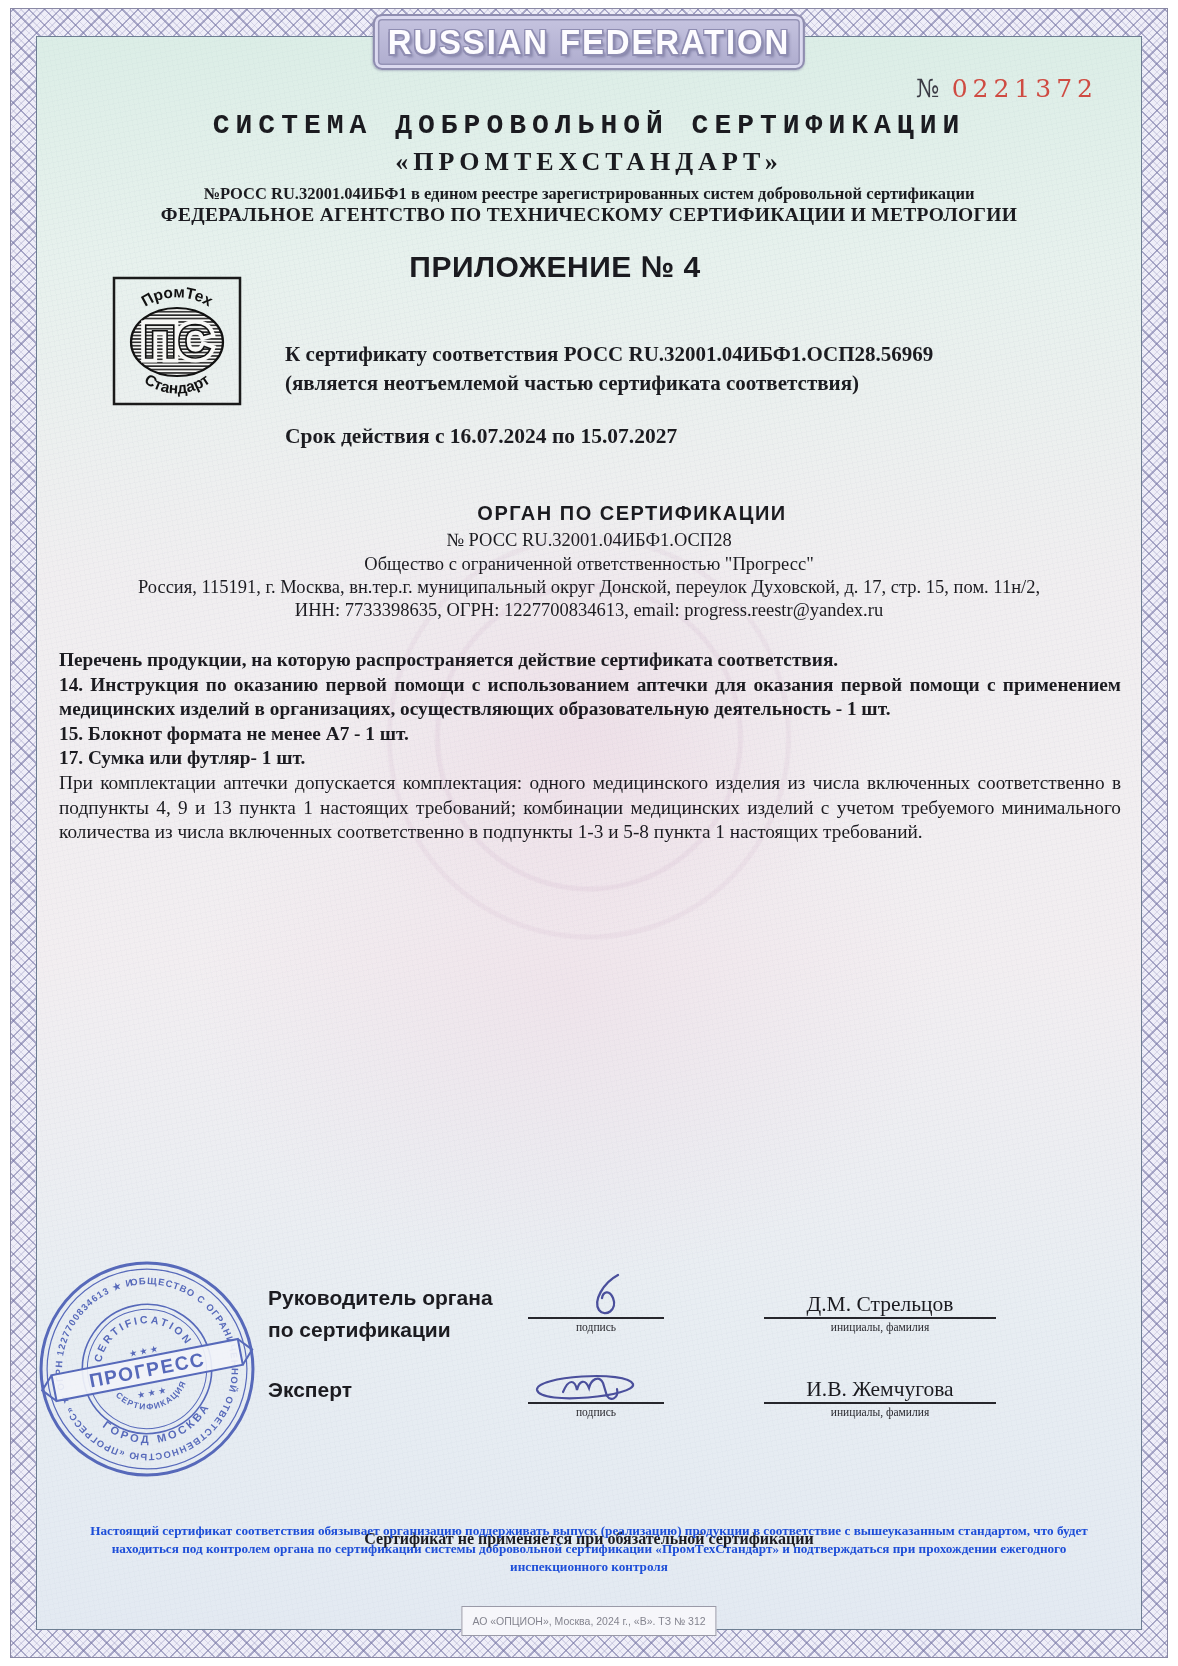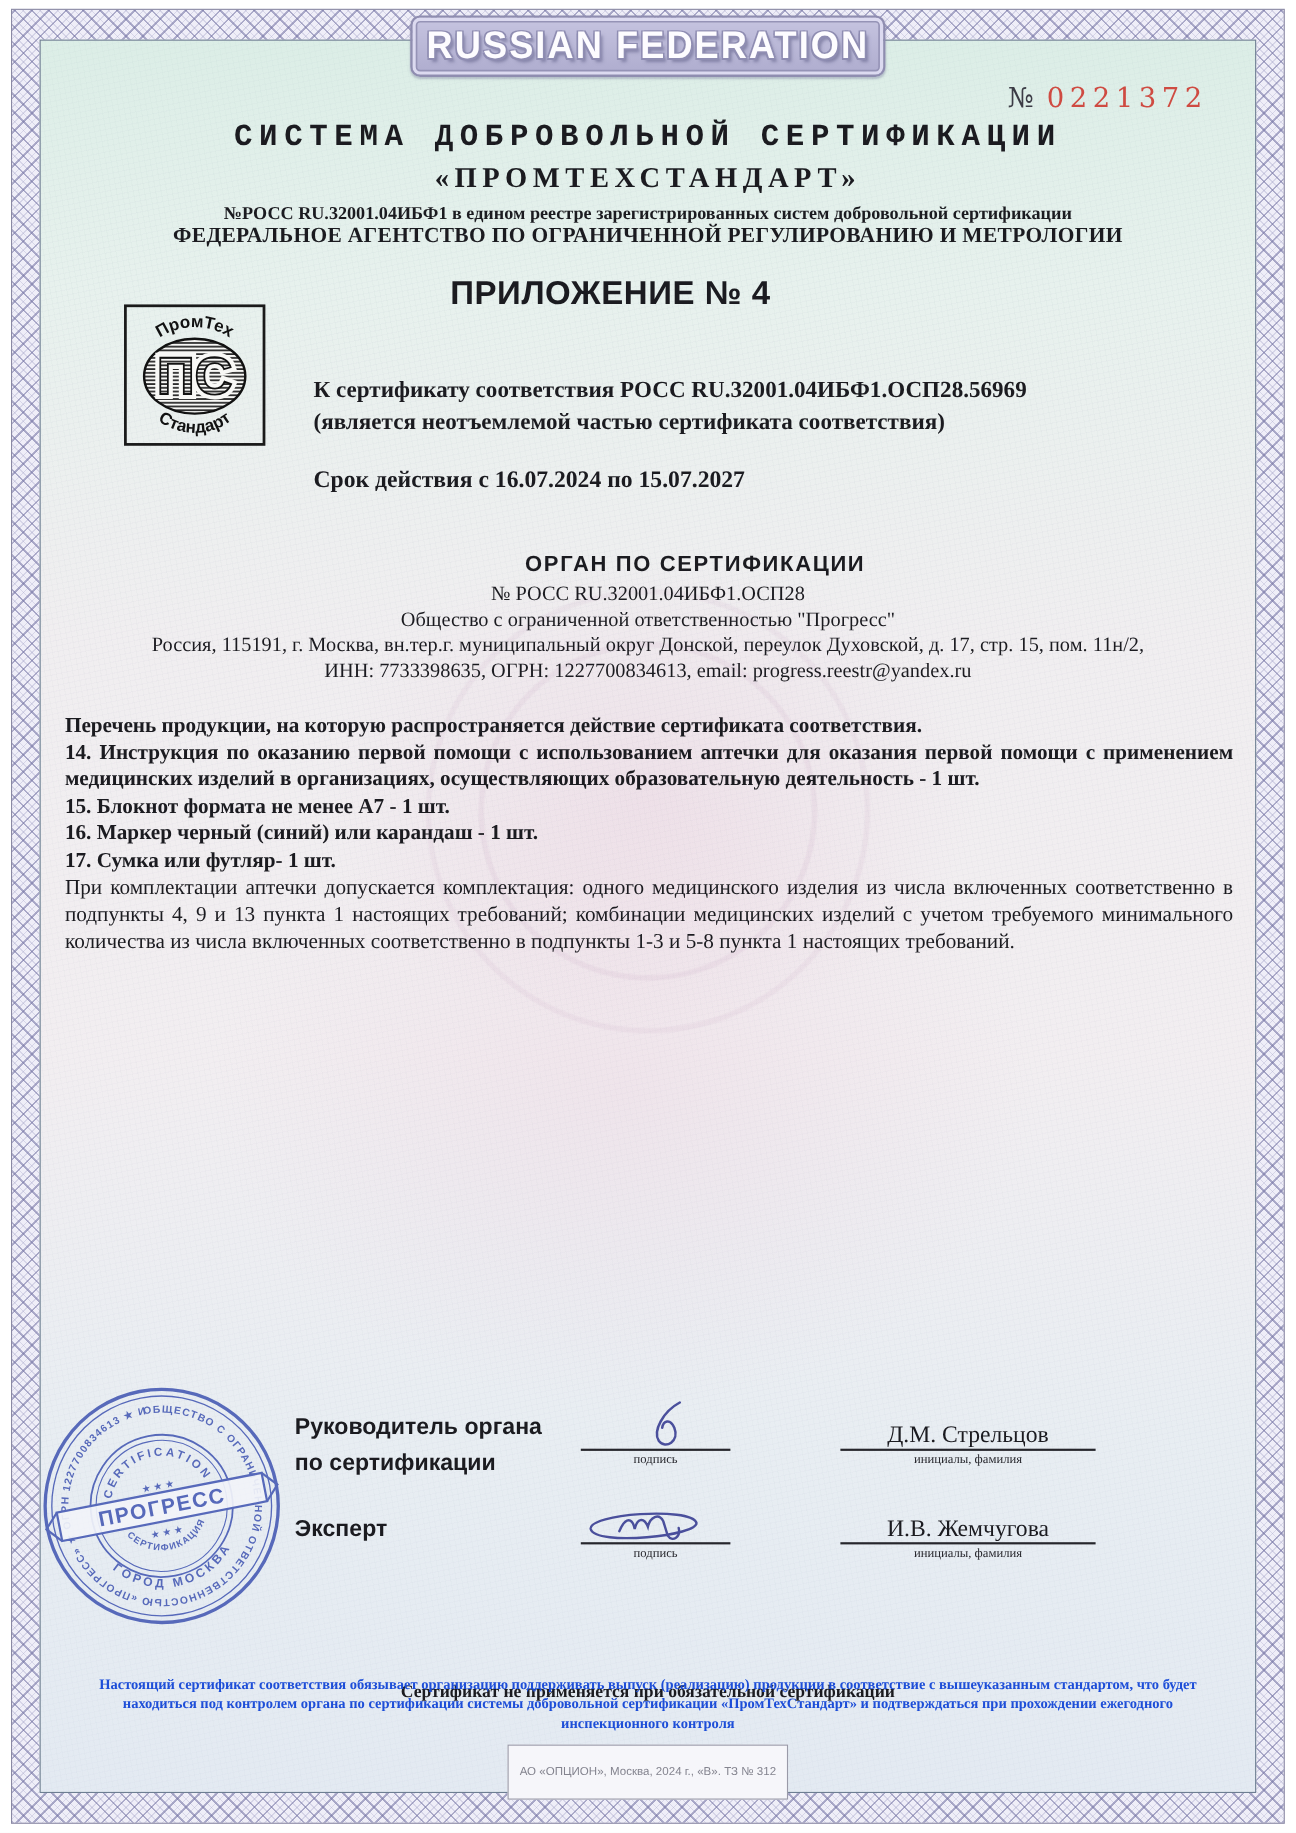--- a/index.html
+++ b/index.html
@@ -51,21 +51,21 @@
   .paras{left:59px;top:648px;width:1062px;font-size:19.3px;line-height:24.6px;text-align:justify;}
   .paras p{margin:0;}
   .stamp-wrap{left:36px;top:1258px;width:222px;height:222px;transform:rotate(-11deg);opacity:.84;z-index:2;}
   .rolelbl{left:268px;width:250px;font-size:21px;line-height:32px;}
   .sigline{border-top:2px solid #26262c;text-align:center;font-size:11.5px;color:#2a2a30;padding-top:2px;
      font-family:"Liberation Serif",serif;}
   .namebig{font-size:21.5px;text-align:center;}
   .restrict{left:0;width:100%;top:1530px;font-size:16px;font-weight:700;}
   .fineprint{left:69px;top:1522px;width:1040px;font-size:13.2px;font-weight:700;line-height:18px;text-align:center;color:#1d4ed8;}
   .printinfo{left:50%;bottom:30px;transform:translateX(-50%);z-index:6;background:#f6f6fa;
-     border:1px solid #9a9aa8;color:#84848f;font-size:10.5px;padding:18px 10px;white-space:nowrap;
+     border:1px solid #9a9aa8;color:#84848f;font-size:10.5px;padding:8px 10px;white-space:nowrap;
      font-family:"Liberation Sans",sans-serif;}
   svg text{font-family:"Liberation Sans",sans-serif;}
 </style>
 </head>
 <body>
 
 <div class="page">
   <div class="frame"></div>
   <div class="inner"></div>
 
@@ -74,21 +74,21 @@
   </div>
 
   <div class="abs serial">
     <span class="mark">№</span>
     <span class="num">0221372</span>
   </div>
 
   <div class="abs ctr t1">СИСТЕМА ДОБРОВОЛЬНОЙ СЕРТИФИКАЦИИ</div>
   <div class="abs ctr t2">«ПРОМТЕХСТАНДАРТ»</div>
   <div class="abs ctr t3">№РОСС RU.32001.04ИБФ1 в едином реестре зарегистрированных систем добровольной сертификации</div>
-  <div class="abs ctr t4">ФЕДЕРАЛЬНОЕ АГЕНТСТВО ПО ОГРАНИЧЕННОЙ РЕГУЛИРОВАНИЮ И МЕТРОЛОГИИ</div>
+  <div class="abs ctr t4">ФЕДЕРАЛЬНОЕ АГЕНТСТВО ПО ТЕХНИЧЕСКОМУ СЕРТИФИКАЦИИ И МЕТРОЛОГИИ</div>
   <div class="abs ctr sans b apx">ПРИЛОЖЕНИЕ № 4</div>
 
   <div class="abs" style="left:112px;top:276px;">
     <svg width="130" height="130" viewBox="0 0 130 130">
       <defs>
         <pattern id="lg-hatch" width="6" height="3.4" patternUnits="userSpaceOnUse">
           <rect width="6" height="3.4" fill="#f8f8f6"></rect>
           <rect y="1" width="6" height="1.5" fill="#1c1c1c"></rect>
         </pattern>
         <path id="lg-top" d="M 22,42 A 50,42 0 0 1 108,42"></path>
@@ -114,21 +114,20 @@
   <div class="abs ctr sans b orghead">ОРГАН ПО СЕРТИФИКАЦИИ</div>
   <div class="abs ctr orgline" style="top:530px;">№ РОСС RU.32001.04ИБФ1.ОСП28</div>
   <div class="abs ctr orgline" style="top:554px;">Общество с ограниченной ответственностью "Прогресс"</div>
   <div class="abs ctr orgline" style="top:577px;">Россия, 115191, г. Москва, вн.тер.г. муниципальный округ Донской, переулок Духовской, д. 17, стр. 15, пом. 11н/2,</div>
   <div class="abs ctr orgline" style="top:600px;">ИНН: 7733398635, ОГРН: 1227700834613, email: progress.reestr@yandex.ru</div>
 
   <div class="abs paras">
     <p class="b">Перечень продукции, на которую распространяется действие сертификата соответствия.</p>
     <p class="b">14. Инструкция по оказанию первой помощи с использованием аптечки для оказания первой помощи с применением медицинских изделий в организациях, осуществляющих образовательную деятельность - 1 шт.</p>
     <p class="b">15. Блокнот формата не менее А7 - 1 шт.</p>
-    <p class="b">16. Маркер черный (синий) или карандаш - 1 шт.</p>
     <p class="b">17. Сумка или футляр- 1 шт.</p>
     <p>При комплектации аптечки допускается комплектация: одного медицинского изделия из числа включенных соответственно в подпункты 4, 9 и 13 пункта 1 настоящих требований; комбинации медицинских изделий с учетом требуемого минимального количества из числа включенных соответственно в подпункты 1-3 и 5-8 пункта 1 настоящих требований.</p>
   </div>
 
   <div class="abs stamp-wrap">
     <svg width="222" height="222" viewBox="0 0 220 220">
       <defs>
         <path id="st-ring" d="M 110,26 A 84,84 0 1 1 109.9,26"></path>
         <path id="st-city" d="M 48,146 A 70,70 0 0 0 172,146"></path>
         <path id="st-cert" d="M 68,92 A 46,46 0 0 1 152,92"></path>

